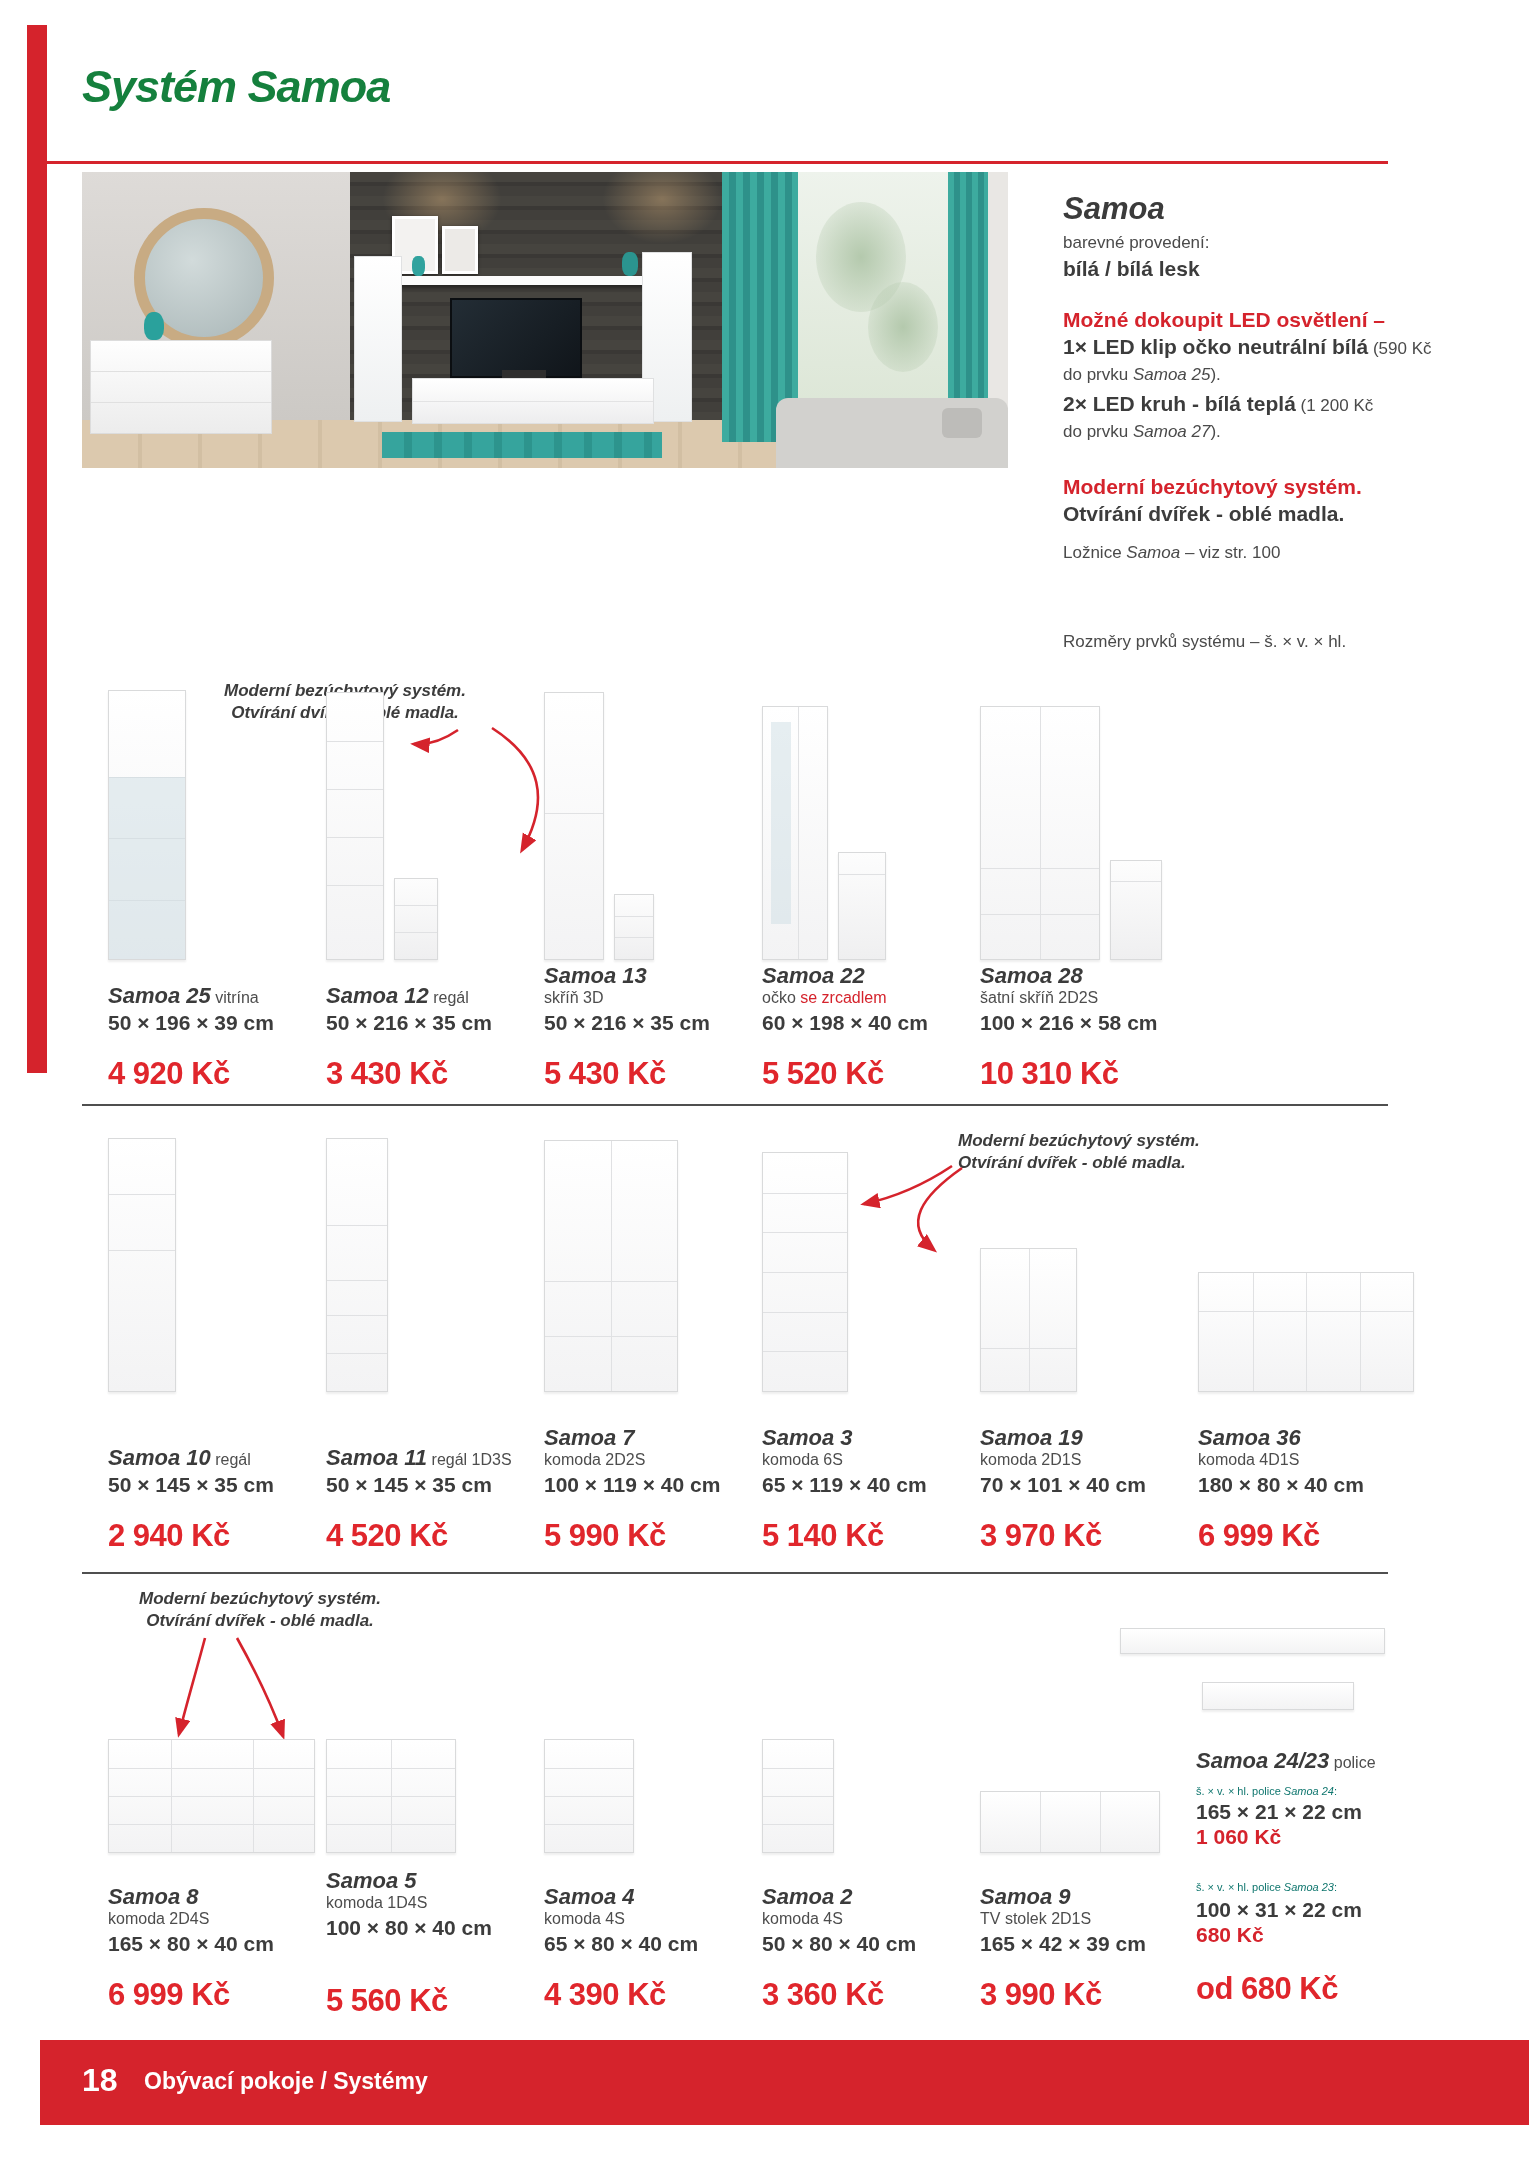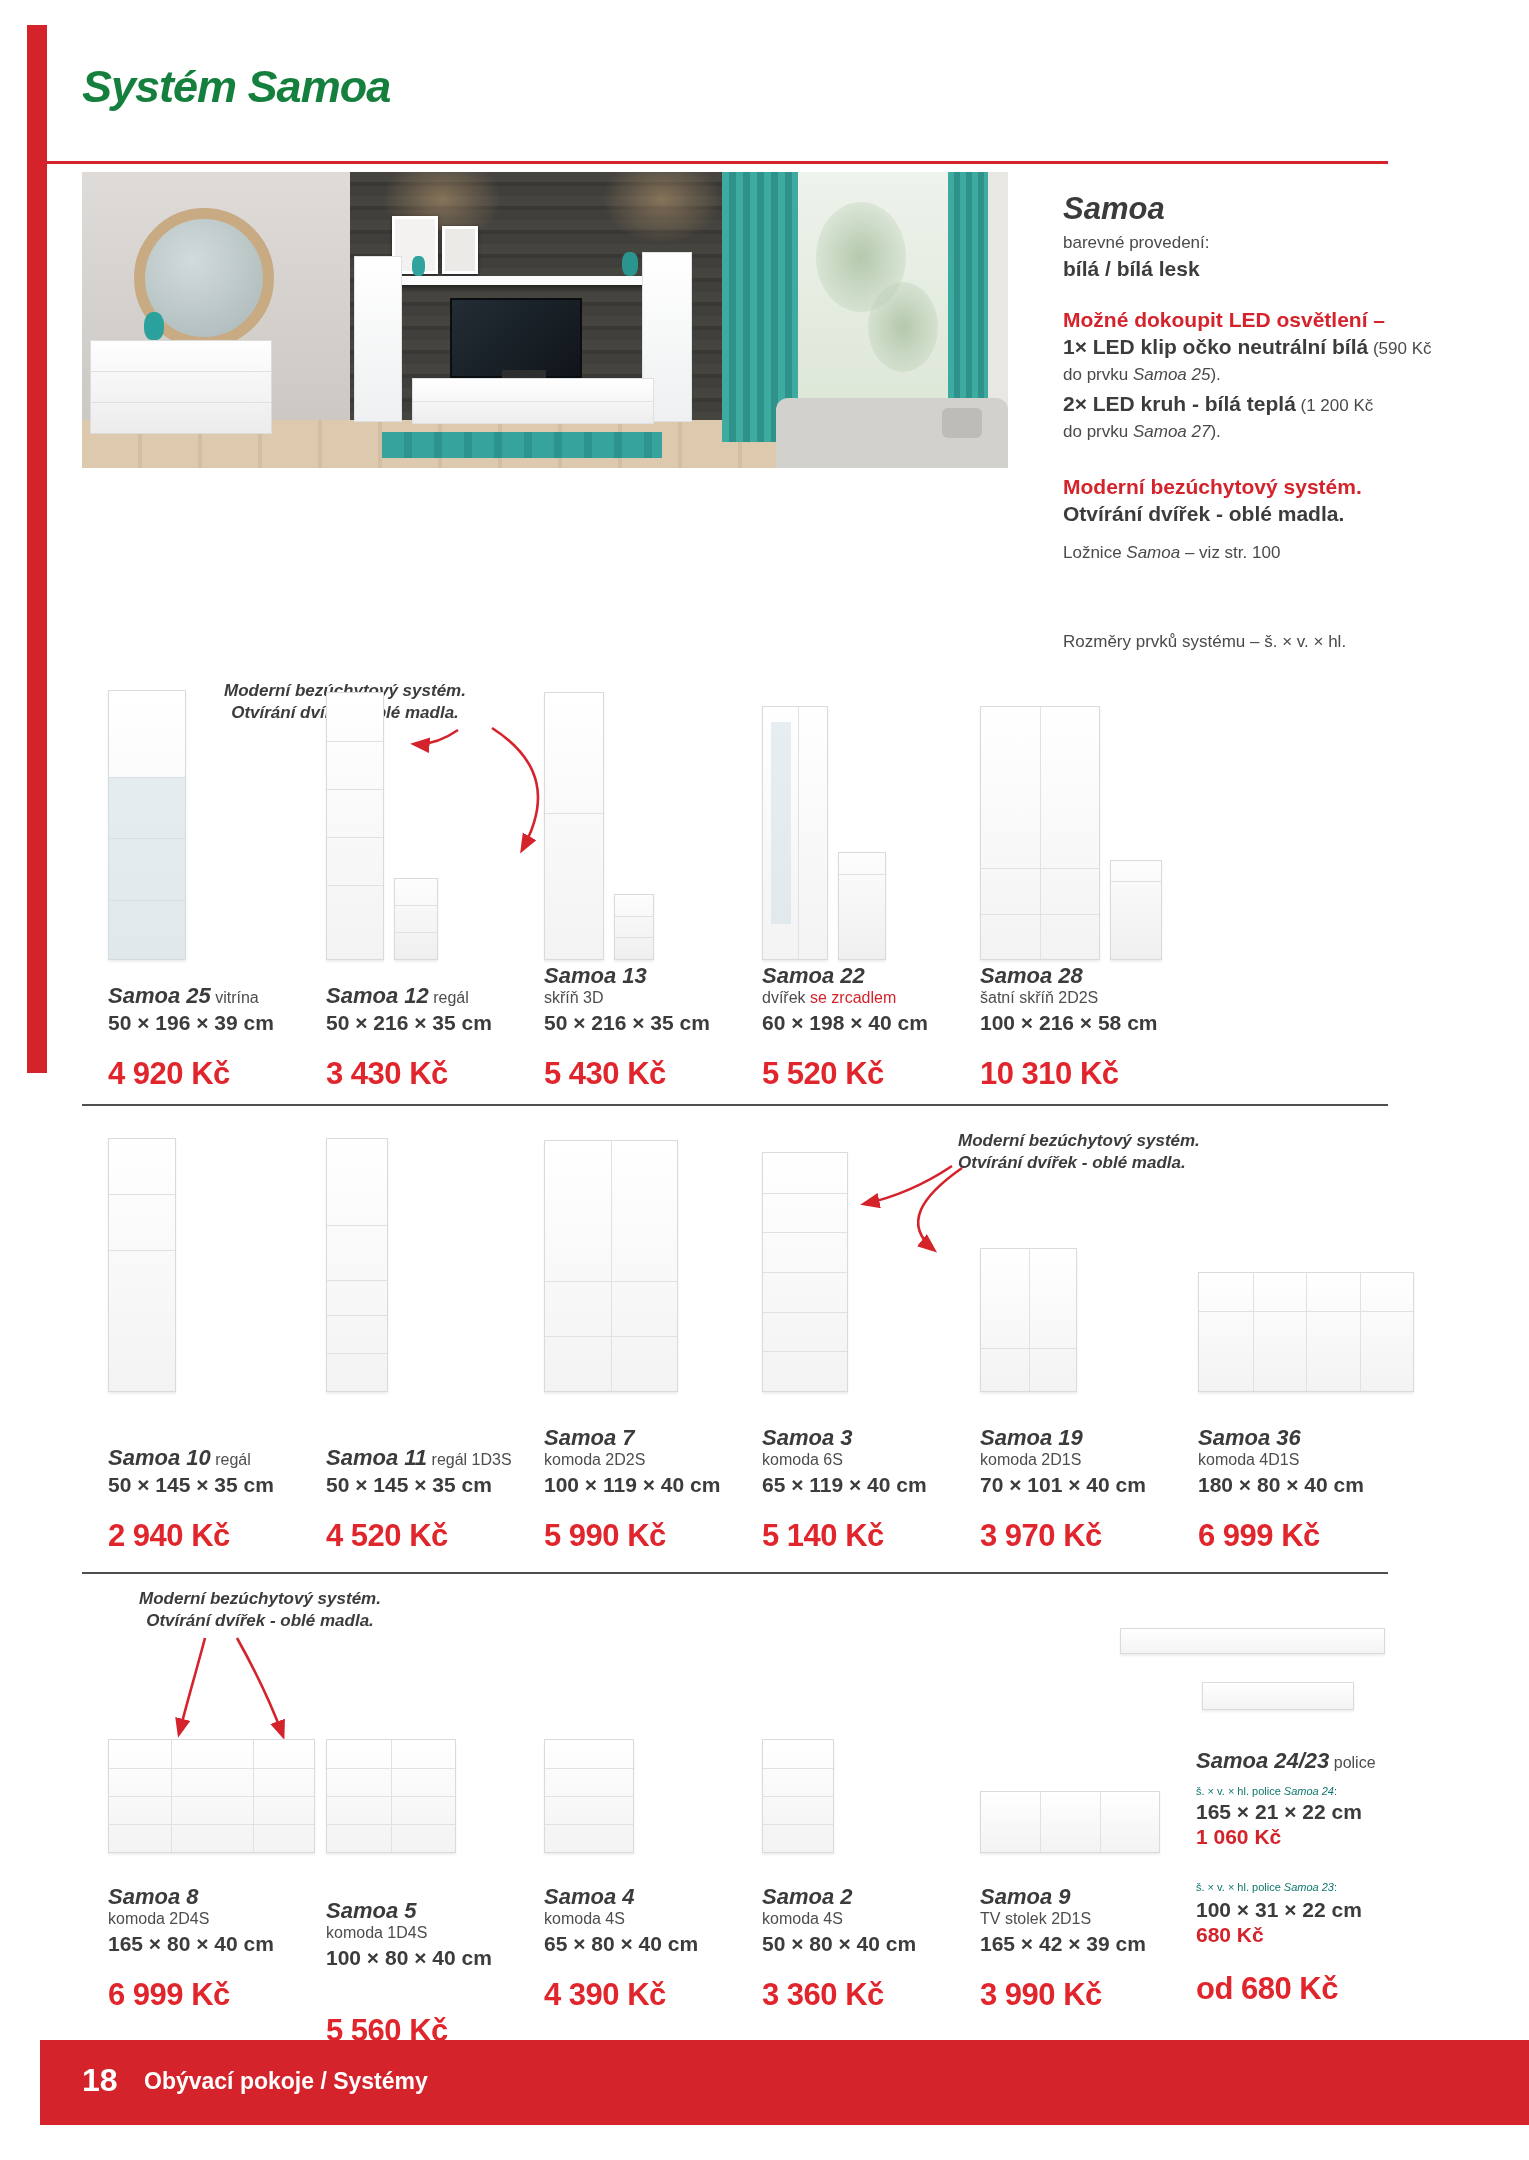--- a/index.html
+++ b/index.html
@@ -237,21 +237,21 @@
             <div class="furn" style="width: 64px; height: 252px;">
               <div class="vl" style="left: 55%;"></div>
               <div class="glass" style="left: 12%; top: 6%; width: 32%; height: 80%;"></div>
             </div>
             <div class="furn aux" style="width: 46px; height: 106px;">
               <div class="hl" style="top: 20%;"></div>
             </div>
           </div>
           <div class="plabel" style="margin-top: 2px;">
             <div class="pname"><span>Samoa 22</span></div>
-            <div class="psubline"><span>dvířek </span><span class="redtxt">se zrcadlem</span></div>
+            <div class="psubline"><span>očko </span><span class="redtxt">se zrcadlem</span></div>
           </div>
           <div class="pdims">60 × 198 × 40 cm</div>
           <div class="pprice" style="color: rgb(224, 38, 44);">5 520 Kč</div>
         </div>
         <div class="cell">
           <div class="img-area" style="height: 277px;">
             <div class="furn" style="width: 118px; height: 252px;">
               <div class="hl" style="top: 64%;"></div>
               <div class="hl" style="top: 82%;"></div>
               <div class="vl" style="left: 50%;"></div>
@@ -380,21 +380,21 @@
         </div>
         <div class="cell">
           <div class="img-area" style="height: 235px;">
             <div class="furn" style="width: 128px; height: 112px;">
               <div class="hl" style="top: 25%;"></div>
               <div class="hl" style="top: 50%;"></div>
               <div class="hl" style="top: 75%;"></div>
               <div class="vl" style="left: 50%;"></div>
             </div>
           </div>
-          <div class="plabel" style="margin-top: 44px;">
+          <div class="plabel" style="margin-top: 14px;">
             <div class="pname"><span>Samoa 5</span></div>
             <div class="psubline"><span>komoda 1D4S</span></div>
           </div>
           <div class="pdims">100 × 80 × 40 cm</div>
           <div class="pprice" style="color: rgb(224, 38, 44); margin-top: 44px;">5 560 Kč</div>
         </div>
         <div class="cell">
           <div class="img-area" style="height: 235px;">
             <div class="furn" style="width: 88px; height: 112px;">
               <div class="hl" style="top: 25%;"></div>

